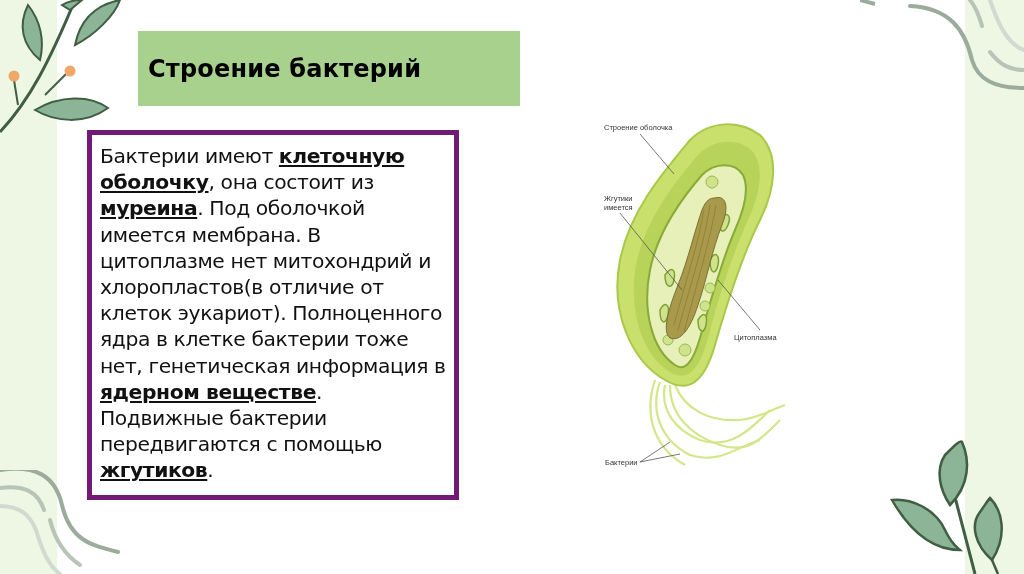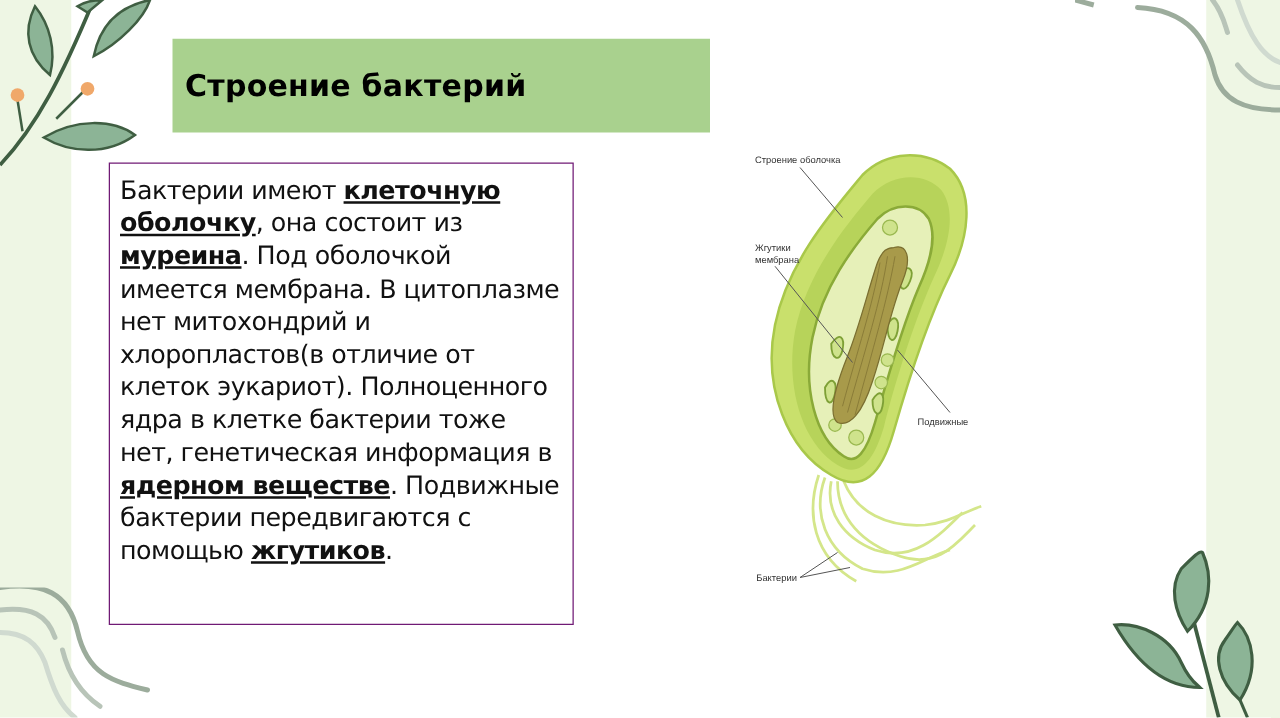--- a/index.html
+++ b/index.html
@@ -5,31 +5,31 @@
     html, body { margin: 0; padding: 0; }
     body {
       width: 1024px; height: 574px; overflow: hidden; position: relative;
       background: #ffffff;
       font-family: "Liberation Sans", sans-serif;
     }
     .band-left { position: absolute; left: 0; top: 0; width: 57px; height: 574px; background: #eef6e4; }
     .band-right { position: absolute; left: 965px; top: 0; width: 59px; height: 574px; background: #eef6e4; }
     .deco { position: absolute; }
     .title-box {
-      position: absolute; left: 138px; top: 31px; width: 430px; height: 75px;
+      position: absolute; left: 138px; top: 31px; width: 382px; height: 75px;
       background: #a9d18e;
       display: flex; align-items: center;
     }
     .title-box h1 {
       margin: 0 0 0 10px; font-size: 24px; font-weight: 900; color: #000;
       font-family: "DejaVu Sans", sans-serif; letter-spacing: 0.2px;
     }
     .text-box {
       position: absolute; left: 87px; top: 130px; width: 372px; height: 370px;
-      border: 1px solid #701a75; background: #fff; box-sizing: border-box;
+      border: 5px solid #701a75; background: #fff; box-sizing: border-box;
       padding: 8px 8px 0 8px;
     }
     .text-box p {
       margin: 0; font-size: 20.3px; line-height: 26.2px; color: #111;
       font-family: "DejaVu Sans", sans-serif; letter-spacing: -0.4px;
     }
     .text-box b { font-weight: bold; text-decoration: underline; text-underline-offset: 2px; }
     .diagram { position: absolute; left: 590px; top: 110px; width: 240px; height: 370px; }
     .lbl { position: absolute; font-size: 7.5px; color: #333; font-family: "Liberation Sans", sans-serif; line-height: 9px; }
   </style>
@@ -121,16 +121,16 @@
     <g stroke="#555" stroke-width="0.8">
       <line x1="50" y1="24" x2="84" y2="64"></line>
       <line x1="30" y1="103" x2="92" y2="180"></line>
       <line x1="170" y1="220" x2="128" y2="170"></line>
       <line x1="50" y1="352" x2="80" y2="332"></line>
       <line x1="50" y1="352" x2="90" y2="344"></line>
     </g>
   </svg>
   <div class="lbl" style="left:14px;top:13px">Строение оболочка</div>
   <div class="lbl" style="left:14px;top:84px">Жгутики</div>
-  <div class="lbl" style="left:14px;top:93px">мембрана</div>
-  <div class="lbl" style="left:144px;top:223px">Подвижные</div>
+  <div class="lbl" style="left:14px;top:93px">имеется</div>
+  <div class="lbl" style="left:144px;top:223px">Цитоплазма</div>
   <div class="lbl" style="left:15px;top:348px">Бактерии</div>
 </div>
 
 </body></html>

